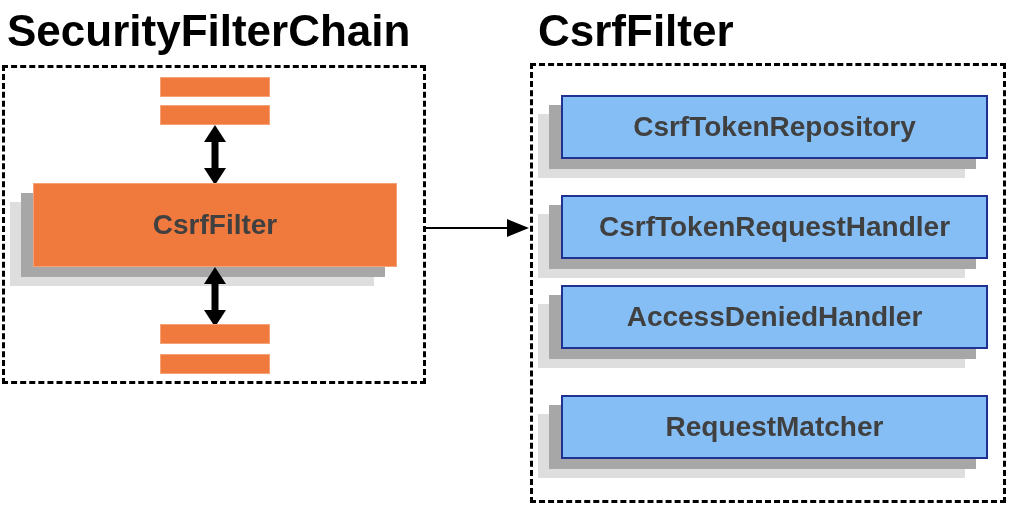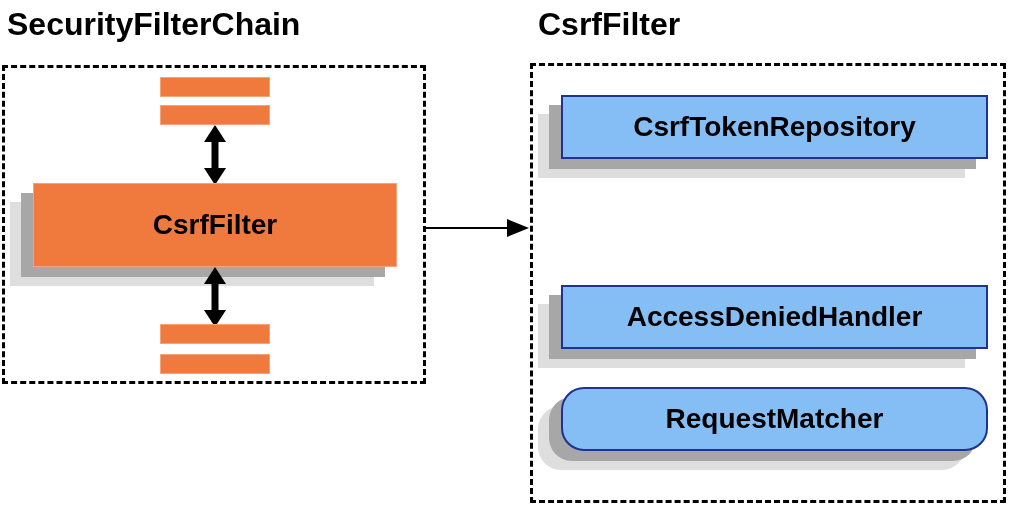--- a/index.html
+++ b/index.html
@@ -7,21 +7,21 @@
     position: relative;
     width: 1010px;
     height: 505px;
     background: #ffffff;
     font-family: "Liberation Sans", sans-serif;
     overflow: hidden;
   }
   .title {
     position: absolute;
     top: 6px;
-    font-size: 32px;
+    font-size: 44px;
     font-weight: bold;
     color: #000000;
     white-space: nowrap;
   }
   .title-left  { left: 7px; }
   .title-right { left: 538px; }
 
   .dashed-box {
     position: absolute;
     border: 3px dashed #000000;
@@ -55,21 +55,21 @@
     border: 1px solid #F5A276;
     box-sizing: border-box;
     box-shadow: -12px 10px 0 #A7A7A7, -23px 19px 0 #DEDEDE;
     display: flex;
     align-items: center;
     justify-content: center;
   }
   .csrf-box span, .component-box span {
     font-size: 28px;
     font-weight: bold;
-    color: #000000;
+    color: #404040;
     white-space: nowrap;
   }
 
   .varrow {
     position: absolute;
     left: 190px;
     width: 40px;
     height: 60px;
   }
   .varrow1 { top: 57px; }
@@ -92,21 +92,21 @@
     border: 2px solid #1F3191;
     box-sizing: border-box;
     box-shadow: -12px 10px 0 #A7A7A7, -23px 19px 0 #DEDEDE;
     display: flex;
     align-items: center;
     justify-content: center;
   }
   .cbox1 { top: 29px; }
   .cbox2 { top: 129px; }
   .cbox3 { top: 219px; }
-  .cbox4 { top: 321px; border-radius: 23px; }
+  .cbox4 { top: 329px; }
 </style>
 </head>
 <body>
 
 <div class="canvas">
 
   <div class="title title-left">SecurityFilterChain</div>
 
   <div class="title title-right">CsrfFilter</div>
 
@@ -139,20 +139,23 @@
     <line x1="0" y1="10" x2="86" y2="10" stroke="#000000" stroke-width="2"></line>
     <polygon points="106,10 84,1 84,19" fill="#000000"></polygon>
   </svg>
 
   <div class="dashed-box right-box">
 
     <div class="component-box cbox1">
       <span>CsrfTokenRepository</span>
     </div>
 
+    <div class="component-box cbox2">
+      <span>CsrfTokenRequestHandler</span>
+    </div>
 
     <div class="component-box cbox3">
       <span>AccessDeniedHandler</span>
     </div>
 
     <div class="component-box cbox4">
       <span>RequestMatcher</span>
     </div>
   </div>
 

